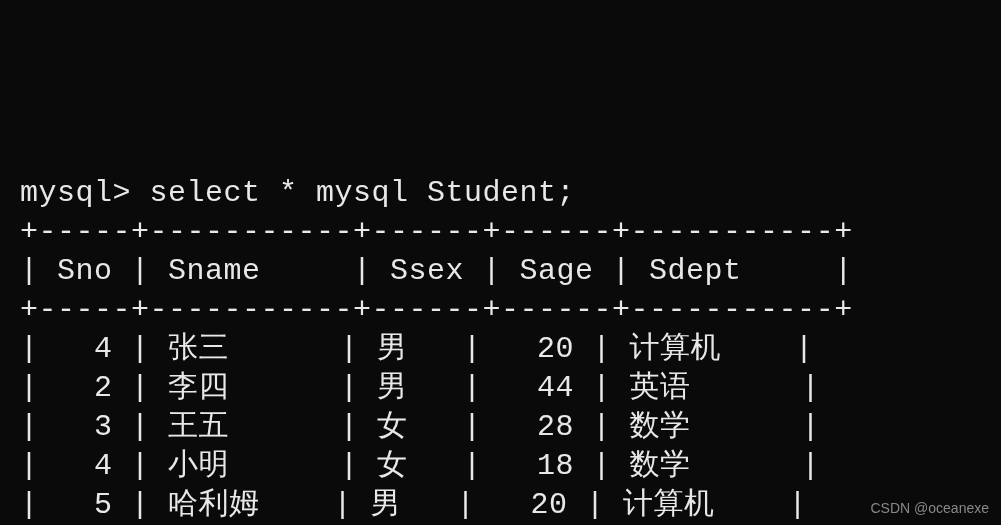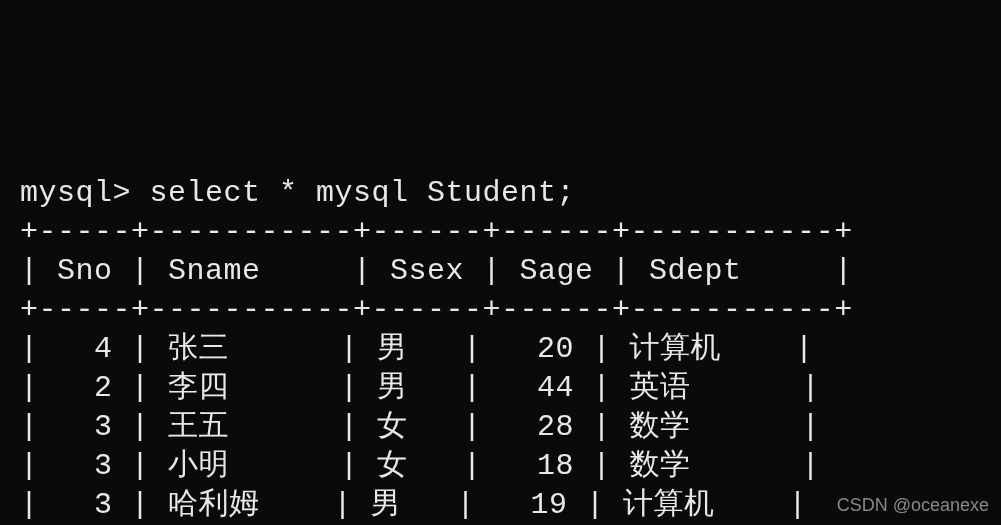--- a/index.html
+++ b/index.html
@@ -15,40 +15,40 @@
       line-height: 1.3;
       padding: 18px 20px;
       letter-spacing: 0.5px;
       white-space: pre;
       font-weight: 500;
     }
     .watermark {
       position: fixed;
       bottom: 8px;
       right: 12px;
-      font-size: 18px;
+      font-size: 14px;
       color: #888;
       font-family: Arial, sans-serif;
       letter-spacing: 0;
       white-space: nowrap;
     }
   </style>
 </head>
 <body>
 
 
 
 <div><span>mysql&gt; </span><span>select * mysql Student;</span>
 <span>+-----+-----------+------+------+-----------+</span>
 <span>| Sno | Sname     | Ssex | Sage | Sdept     |</span>
 <span>+-----+-----------+------+------+-----------+</span>
 <span>|   4 | 张三      | 男   |   20 | 计算机    |</span>
 <span>|   2 | 李四      | 男   |   44 | 英语      |</span>
 <span>|   3 | 王五      | 女   |   28 | 数学      |</span>
-<span>|   3 | 小明      | 女   |   18 | 数学      |</span>
-<span>|   3 | 哈利姆    | 男   |   19 | 计算机    |</span>
+<span>|   4 | 小明      | 女   |   18 | 数学      |</span>
+<span>|   5 | 哈利姆    | 男   |   20 | 计算机    |</span>
 
 </div>
 
 <div class="watermark">CSDN @oceanexe</div>
 
 
 
 
 </body></html>

